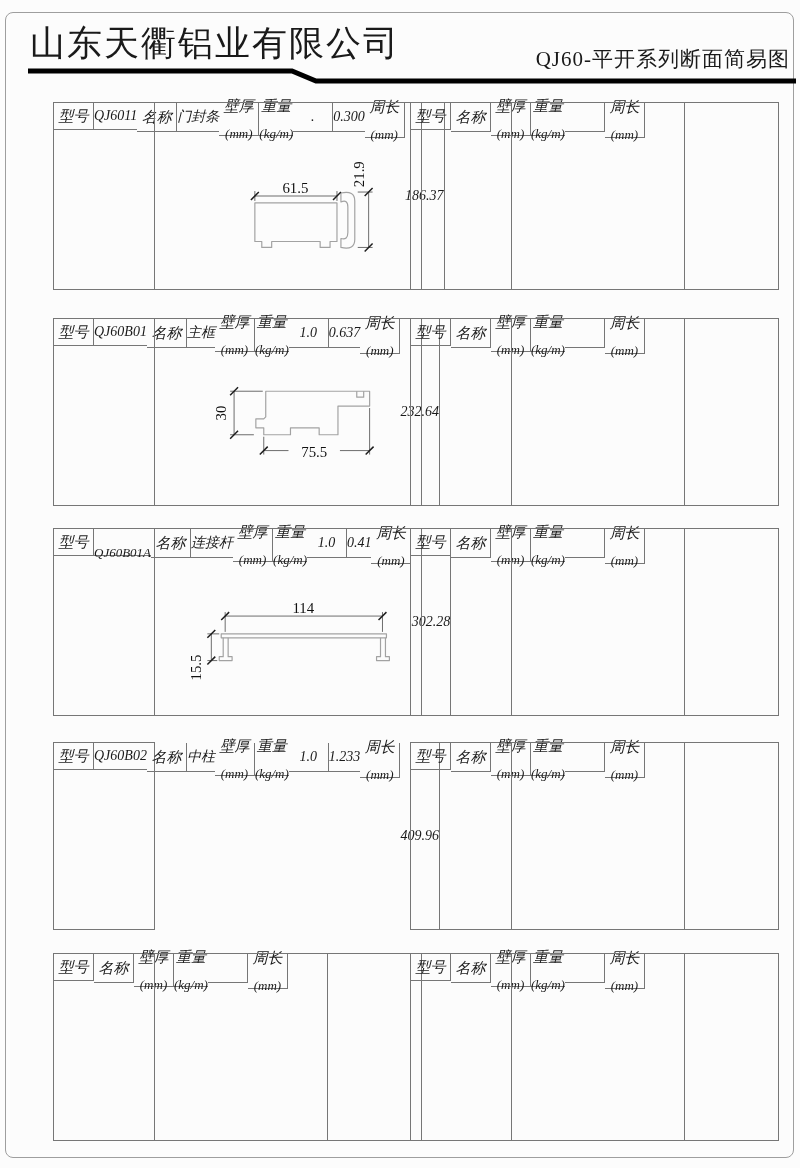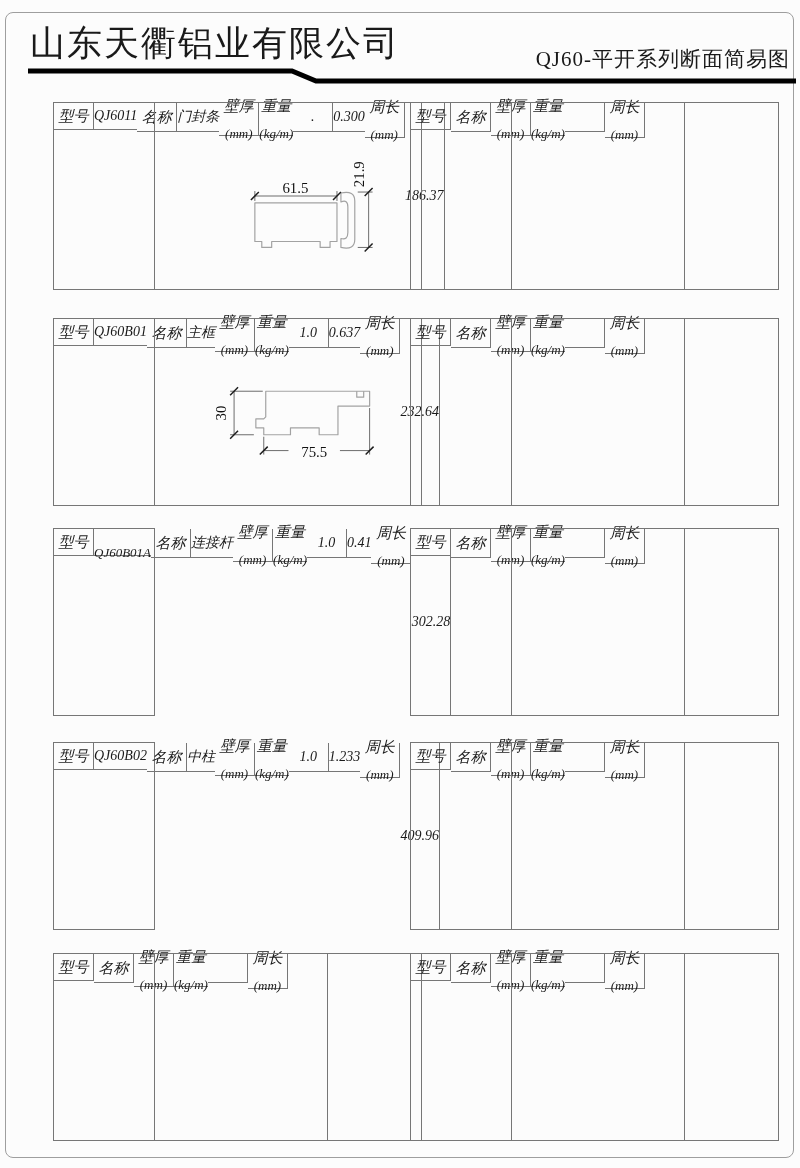--- a/index.html
+++ b/index.html
@@ -191,20 +191,33 @@
           <span>周长</span>
           <small>(mm)</small>
         </div>
       <div class="tc c2"></div>
     </div>
     <div class="trow">
       <div class="tc c1 val">302.28</div>
       <div class="tc c2"></div>
     </div>
   </div>
+  <div class="ubox">
+    <svg class="draw" viewBox="0 0 231 188">
+      <path class="p" d="M48,106 L215,106 L215,110 L48,110 Z"></path>
+      <path class="p" d="M50,110 L50,129 L46,129 L46,133 L59,133 L59,129 L55,129 L55,110"></path>
+      <path class="p" d="M209,110 L209,129 L205,129 L205,133 L218,133 L218,129 L214,129 L214,110"></path>
+      <path class="d" d="M52,104 L52,84 M211,104 L211,84 M52,88 L211,88"></path>
+      <path class="tk" d="M48,92 L56,84 M207,92 L215,84"></path>
+      <text class="dim" x="131" y="85" text-anchor="middle">114</text>
+      <path class="d" d="M46,106 L34,106 M44,133 L34,133 M38,106 L38,133"></path>
+      <path class="tk" d="M34,110 L42,102 M34,137 L42,129"></path>
+      <text class="dim" transform="translate(28,140) rotate(-90)" text-anchor="middle">15.5</text>
+    </svg>
+  </div>
 </div>
 
 <div class="unit" style="left:53px;top:742px;">
   <div class="utable">
     <div class="trow r1">
       <div class="tc c1 lbl">型号</div>
       <div class="tc c2 val">QJ60B02</div>
     </div>
     <div class="trow r2">
       <div class="tc c1 lbl">名称</div>

